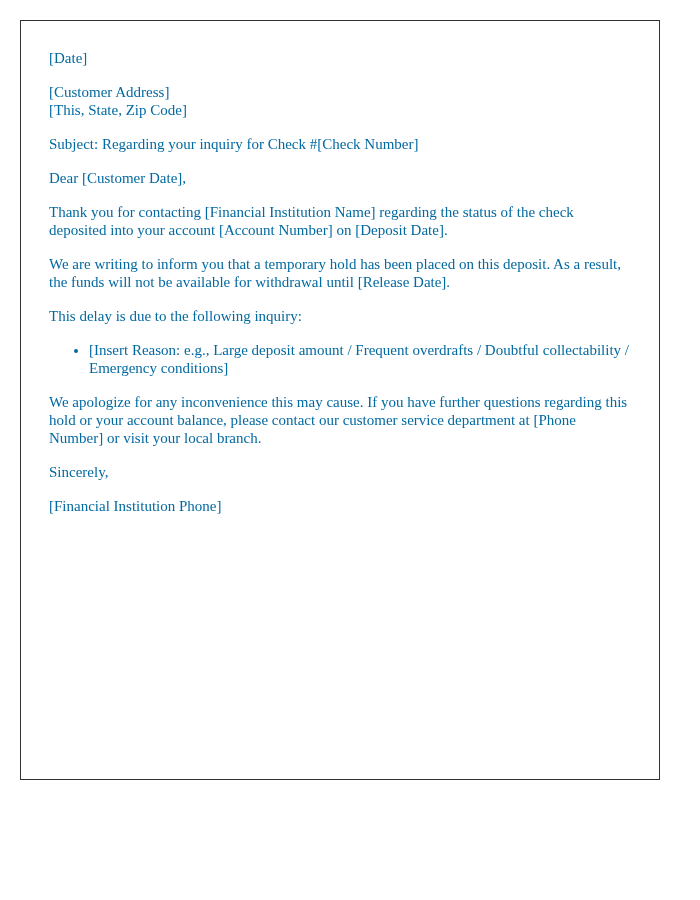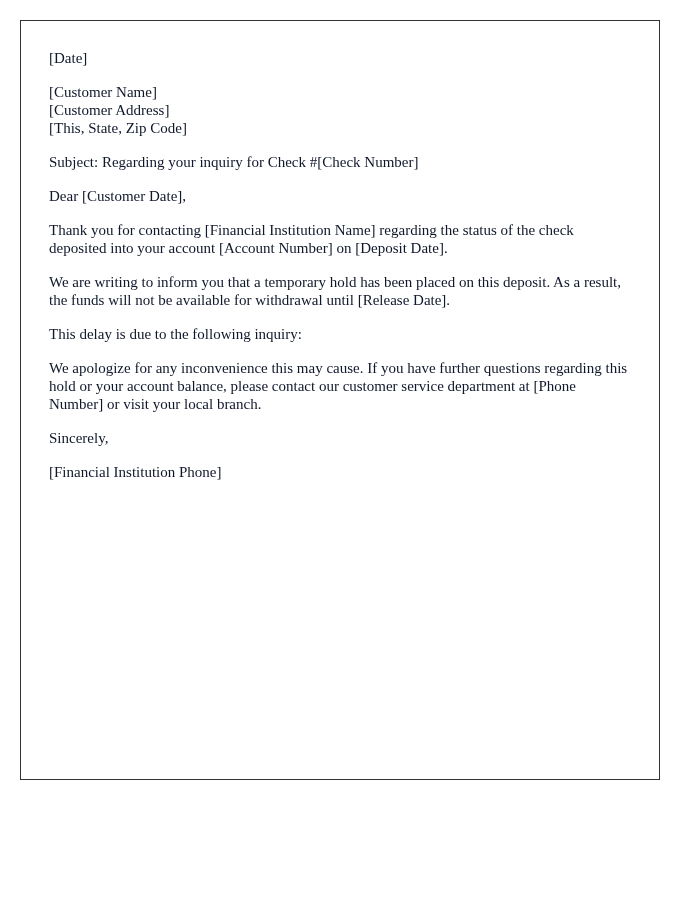--- a/index.html
+++ b/index.html
@@ -7,46 +7,48 @@
   .letter {
     position: absolute;
     left: 20px; top: 20px;
     width: 640px; height: 760px;
     border: 1px solid #333333;
     box-sizing: border-box;
     padding: 28px 28px 0 28px;
     font-family: "Liberation Serif", "DejaVu Serif", serif;
     font-size: 15px;
     line-height: 18px;
-    color: #0f172a;
+    color: #0369a1;
   }
   .letter p { margin: 0 0 16px 0; }
   .letter ul { margin: 0 0 16px 0; padding-left: 40px; }
   .letter li { margin: 0; }
   .line { display: block; }
 </style>
 </head>
 <body>
 
 <div class="letter">
   <p>[Date]</p>
 
   <p>
-    <span class="line">[Customer Name]</span>
     <span class="line">[Customer Address]</span>
     <span class="line">[This, State, Zip Code]</span>
   </p>
 
   <p>Subject: Regarding your inquiry for Check #[Check Number]</p>
   <p>Dear [Customer Date],</p>
 
   <p>Thank you for contacting [Financial Institution Name] regarding the status of the check deposited into your account [Account Number] on [Deposit Date].</p>
   <p>We are writing to inform you that a temporary hold has been placed on this deposit. As a result, the funds will not be available for withdrawal until [Release Date].</p>
   <p>This delay is due to the following inquiry:</p>
 
+  <ul>
+    <li>[Insert Reason: e.g., Large deposit amount / Frequent overdrafts / Doubtful collectability / Emergency conditions]</li>
+  </ul>
 
   <p>We apologize for any inconvenience this may cause. If you have further questions regarding this hold or your account balance, please contact our customer service department at [Phone Number] or visit your local branch.</p>
 
   <p>Sincerely,</p>
 
   <p>
     <span class="line">[Financial Institution Phone]</span>
   </p>
 </div>
 

